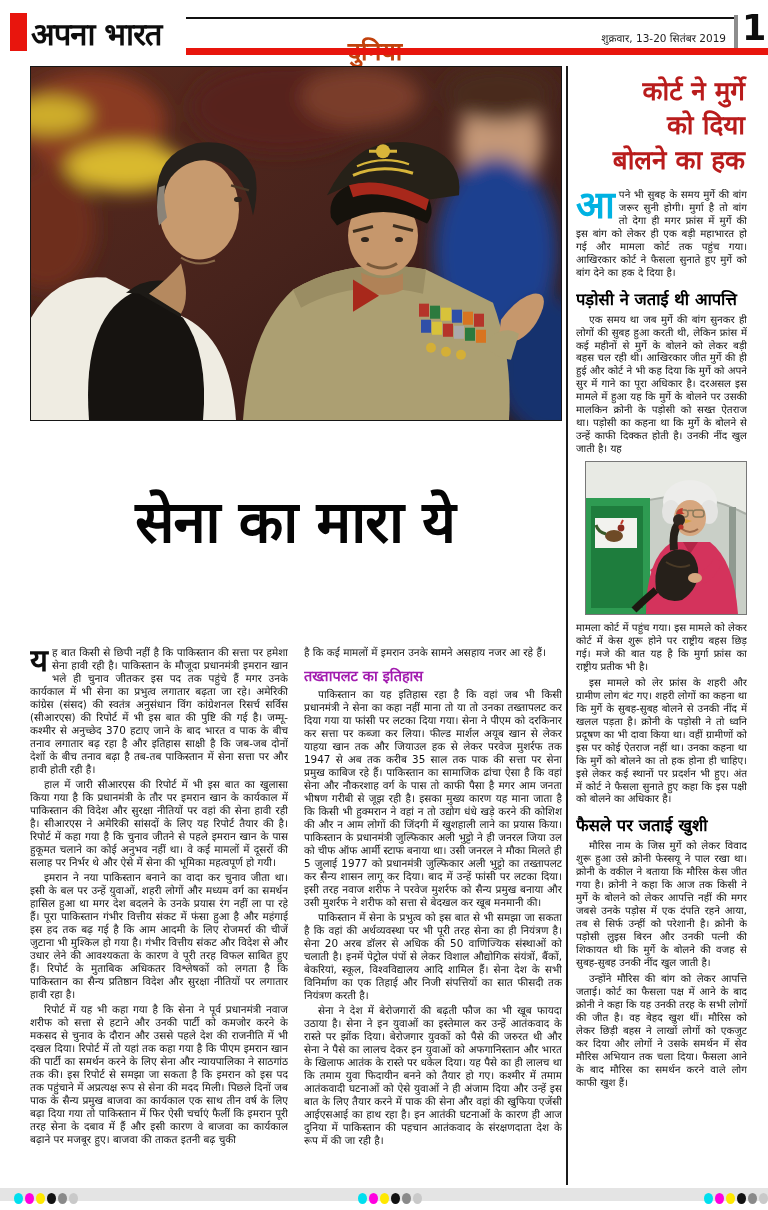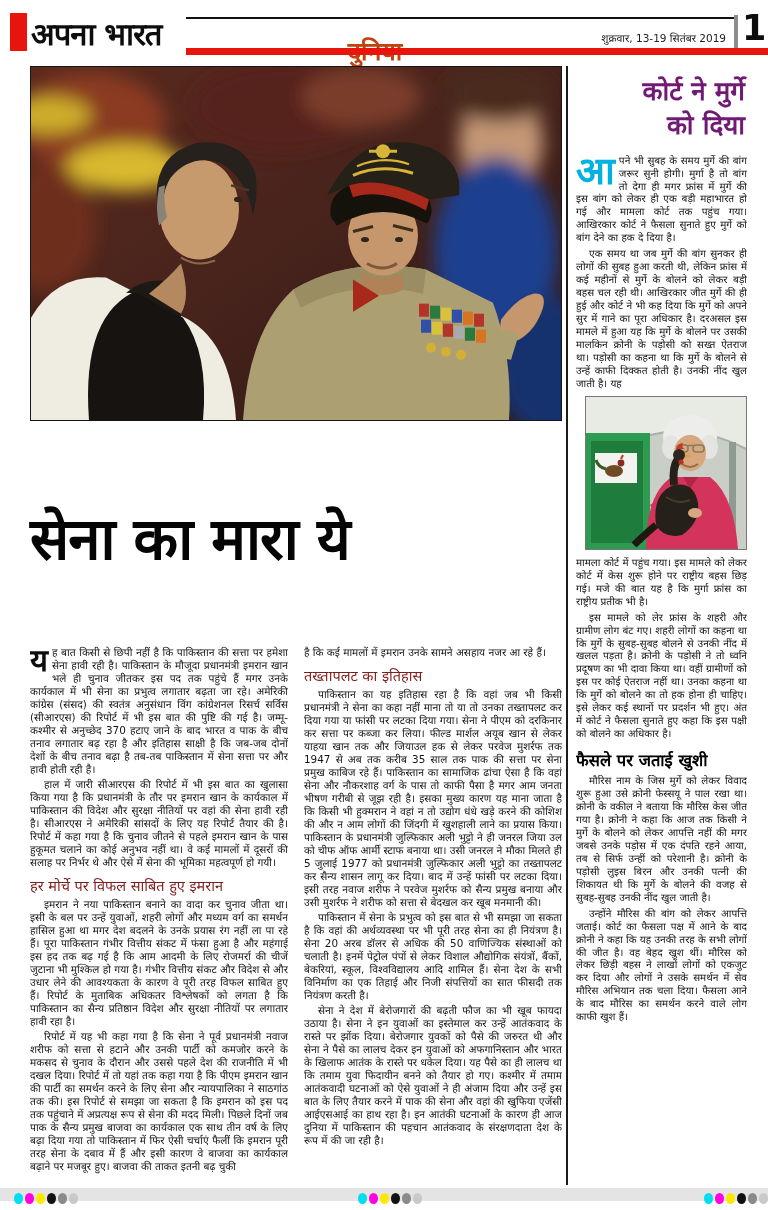--- a/index.html
+++ b/index.html
@@ -10,34 +10,34 @@
   .logo-text{position:absolute;left:31px;top:12px;font-size:31px;font-weight:800;letter-spacing:-1px;color:#0d0d0d;white-space:nowrap;}
   .topline{position:absolute;left:186px;top:17px;width:549px;height:2px;background:#111;}
   .section-name{position:absolute;left:295px;top:33px;width:160px;text-align:center;font-size:25px;font-weight:800;color:#c2410c;}
   .mast-date{position:absolute;right:42px;top:31px;font-size:10.5px;color:#222;white-space:nowrap;}
   .page-sep{position:absolute;left:734px;top:15px;width:4px;height:35px;background:#8d8d8d;}
   .page-num{position:absolute;left:742px;top:8px;font-size:35px;font-weight:700;color:#0d0d0d;}
   .redline{position:absolute;left:186px;top:48px;width:582px;height:7px;background:#e8150d;}
   
   .main-photo{position:absolute;left:30px;top:66px;width:530px;height:353px;margin:0;border:1px solid #161616;overflow:hidden;}
   .main-photo svg{display:block;width:100%;height:100%;}
-  .main-headline{position:absolute;left:30px;top:429px;width:530px;height:220px;margin:0;
-                 display:flex;flex-direction:column;justify-content:center;text-align:left;
+  .main-headline{position:absolute;left:30px;top:412px;width:530px;height:220px;margin:0;
+                 display:flex;flex-direction:column;justify-content:center;text-align:center;
                  font-size:58px;font-weight:800;line-height:1.5;letter-spacing:-1px;color:#050505;}
   .main-cols{position:absolute;left:30px;top:646px;width:532px;height:540px;display:flex;gap:16px;overflow:hidden;}
   .main-cols .col{flex:1;overflow:hidden;}
   .main-cols p{font-size:10.4px;line-height:1.25;text-align:justify;margin:0 0 2px 0;color:#141414;}
   .main-cols p.ind{text-indent:14px;}
-  .main-cols h3{font-size:14.5px;font-weight:400;margin:6px 0 3px 0;color:#7f1d1d;}
+  .main-cols h3{font-size:14.5px;font-weight:700;margin:6px 0 3px 0;color:#a21caf;}
   .dropcap-main{float:left;font-size:31px;line-height:26px;font-weight:800;padding:1px 4px 0 0;color:#0d0d0d;}
   
   .v-divider{position:absolute;left:566px;top:66px;width:2px;height:1119px;background:#1c1c1c;}
   
   .side-article{position:absolute;left:576px;top:74px;width:171px;height:1112px;overflow:hidden;}
-  .side-headline{font-size:26px;line-height:1.32;font-weight:800;text-align:right;margin:0 2px 12px 0;color:#701a75;}
+  .side-headline{font-size:26px;line-height:1.32;font-weight:800;text-align:right;margin:0 2px 12px 0;color:#b91c1c;}
   .side-article p{font-size:10.2px;line-height:1.27;text-align:justify;margin:0 0 3px 0;color:#141414;}
   .side-article p.ind{text-indent:13px;}
   .side-article h3{font-size:16.5px;font-weight:800;margin:7px 0 4px 0;color:#000;}
   .dropcap-side{float:left;font-size:38px;line-height:31px;font-weight:800;padding:1px 4px 0 0;color:#00b2e2;}
   .side-photo{width:160px;height:152px;margin:5px 0 7px 9px;border:1px solid #777;overflow:hidden;}
   .side-photo svg{display:block;width:100%;height:100%;}
   
   .print-bar{position:absolute;left:0;top:1188px;width:768px;height:13px;background:#e4e4e4;}
   .dot-group{position:absolute;top:1px;height:11px;white-space:nowrap;}
   .dot-group.g1{left:14px;} .dot-group.g2{left:358px;} .dot-group.g3{left:704px;}
@@ -46,21 +46,21 @@
 </head>
 <body>
 
 <div class="page">
 
   <header>
     <div class="logo-red"></div>
     <div class="logo-text">अपना भारत</div>
     <div class="topline"></div>
     <div class="section-name">दुनिया</div>
-    <div class="mast-date">शुक्रवार, 13-19 सितंबर 2019</div>
+    <div class="mast-date">शुक्रवार, 13-20 सितंबर 2019</div>
     <div class="page-sep"></div>
     <div class="page-num">12</div>
     <div class="redline"></div>
   </header>
 
   <figure class="main-photo">
     <svg viewBox="0 0 530 352" preserveAspectRatio="none">
       <defs>
         <filter id="b1" x="-40%" y="-40%" width="180%" height="180%">
             <feGaussianBlur stdDeviation="9"></feGaussianBlur>
@@ -142,41 +142,42 @@
   </figure>
 
   <h1 class="main-headline">
     <span>सेना का मारा ये</span>
   </h1>
 
   <div class="main-cols">
     <div class="col">
       <p><span class="dropcap-main">य</span><span>ह बात किसी से छिपी नहीं है कि पाकिस्तान की सत्ता पर हमेशा सेना हावी रही है। पाकिस्तान के मौजूदा प्रधानमंत्री इमरान खान भले ही चुनाव जीतकर इस पद तक पहुंचे हैं मगर उनके कार्यकाल में भी सेना का प्रभुत्व लगातार बढ़ता जा रहे। अमेरिकी कांग्रेस (संसद) की स्वतंत्र अनुसंधान विंग कांग्रेशनल रिसर्च सर्विस (सीआरएस) की रिपोर्ट में भी इस बात की पुष्टि की गई है। जम्मू-कश्मीर से अनुच्छेद 370 हटाए जाने के बाद भारत व पाक के बीच तनाव लगातार बढ़ रहा है और इतिहास साक्षी है कि जब-जब दोनों देशों के बीच तनाव बढ़ा है तब-तब पाकिस्तान में सेना सत्ता पर और हावी होती रही है।</span></p>
       <p class="ind">हाल में जारी सीआरएस की रिपोर्ट में भी इस बात का खुलासा किया गया है कि प्रधानमंत्री के तौर पर इमरान खान के कार्यकाल में पाकिस्तान की विदेश और सुरक्षा नीतियों पर वहां की सेना हावी रही है। सीआरएस ने अमेरिकी सांसदों के लिए यह रिपोर्ट तैयार की है। रिपोर्ट में कहा गया है कि चुनाव जीतने से पहले इमरान खान के पास हुकूमत चलाने का कोई अनुभव नहीं था। वे कई मामलों में दूसरों की सलाह पर निर्भर थे और ऐसे में सेना की भूमिका महत्वपूर्ण हो गयी।</p>
-      <h3>हर मोर्चे पर विफल साबित हुए इमरान</h3>
       <p class="ind">इमरान ने नया पाकिस्तान बनाने का वादा कर चुनाव जीता था। इसी के बल पर उन्हें युवाओं, शहरी लोगों और मध्यम वर्ग का समर्थन हासिल हुआ था मगर देश बदलने के उनके प्रयास रंग नहीं ला पा रहे हैं। पूरा पाकिस्तान गंभीर वित्तीय संकट में फंसा हुआ है और महंगाई इस हद तक बढ़ गई है कि आम आदमी के लिए रोजमर्रा की चीजें जुटाना भी मुश्किल हो गया है। गंभीर वित्तीय संकट और विदेश से और उधार लेने की आवश्यकता के कारण वे पूरी तरह विफल साबित हुए हैं। रिपोर्ट के मुताबिक अधिकतर विश्लेषकों को लगता है कि पाकिस्तान का सैन्य प्रतिष्ठान विदेश और सुरक्षा नीतियों पर लगातार हावी रहा है।</p>
       <p class="ind">रिपोर्ट में यह भी कहा गया है कि सेना ने पूर्व प्रधानमंत्री नवाज शरीफ को सत्ता से हटाने और उनकी पार्टी को कमजोर करने के मकसद से चुनाव के दौरान और उससे पहले देश की राजनीति में भी दखल दिया। रिपोर्ट में तो यहां तक कहा गया है कि पीएम इमरान खान की पार्टी का समर्थन करने के लिए सेना और न्यायपालिका ने साठगांठ तक की। इस रिपोर्ट से समझा जा सकता है कि इमरान को इस पद तक पहुंचाने में अप्रत्यक्ष रूप से सेना की मदद मिली। पिछले दिनों जब पाक के सैन्य प्रमुख बाजवा का कार्यकाल एक साथ तीन वर्ष के लिए बढ़ा दिया गया तो पाकिस्तान में फिर ऐसी चर्चाएं फैलीं कि इमरान पूरी तरह सेना के दबाव में हैं और इसी कारण वे बाजवा का कार्यकाल बढ़ाने पर मजबूर हुए। बाजवा की ताकत इतनी बढ़ चुकी</p>
     </div>
     <div class="col">
       <p>है कि कई मामलों में इमरान उनके सामने असहाय नजर आ रहे हैं।</p>
       <h3>तख्तापलट का इतिहास</h3>
       <p class="ind">पाकिस्तान का यह इतिहास रहा है कि वहां जब भी किसी प्रधानमंत्री ने सेना का कहा नहीं माना तो या तो उनका तख्तापलट कर दिया गया या फांसी पर लटका दिया गया। सेना ने पीएम को दरकिनार कर सत्ता पर कब्जा कर लिया। फील्ड मार्शल अयूब खान से लेकर याहया खान तक और जियाउल हक से लेकर परवेज मुशर्रफ तक 1947 से अब तक करीब 35 साल तक पाक की सत्ता पर सेना प्रमुख काबिज रहे हैं। पाकिस्तान का सामाजिक ढांचा ऐसा है कि वहां सेना और नौकरशाह वर्ग के पास तो काफी पैसा है मगर आम जनता भीषण गरीबी से जूझ रही है। इसका मुख्य कारण यह माना जाता है कि किसी भी हुक्मरान ने वहां न तो उद्योग धंधे खड़े करने की कोशिश की और न आम लोगों की जिंदगी में खुशहाली लाने का प्रयास किया। पाकिस्तान के प्रधानमंत्री जुल्फिकार अली भुट्टो ने ही जनरल जिया उल को चीफ ऑफ आर्मी स्टाफ बनाया था। उसी जनरल ने मौका मिलते ही 5 जुलाई 1977 को प्रधानमंत्री जुल्फिकार अली भुट्टो का तख्तापलट कर सैन्य शासन लागू कर दिया। बाद में उन्हें फांसी पर लटका दिया। इसी तरह नवाज शरीफ ने परवेज मुशर्रफ को सैन्य प्रमुख बनाया और उसी मुशर्रफ ने शरीफ को सत्ता से बेदखल कर खूब मनमानी की।</p>
       <p class="ind">पाकिस्तान में सेना के प्रभुत्व को इस बात से भी समझा जा सकता है कि वहां की अर्थव्यवस्था पर भी पूरी तरह सेना का ही नियंत्रण है। सेना 20 अरब डॉलर से अधिक की 50 वाणिज्यिक संस्थाओं को चलाती है। इनमें पेट्रोल पंपों से लेकर विशाल औद्योगिक संयंत्रों, बैंकों, बेकरियां, स्कूल, विश्वविद्यालय आदि शामिल हैं। सेना देश के सभी विनिर्माण का एक तिहाई और निजी संपत्तियों का सात फीसदी तक नियंत्रण करती है।</p>
       <p class="ind">सेना ने देश में बेरोजगारों की बढ़ती फौज का भी खूब फायदा उठाया है। सेना ने इन युवाओं का इस्तेमाल कर उन्हें आतंकवाद के रास्ते पर झोंक दिया। बेरोजगार युवकों को पैसे की जरुरत थी और सेना ने पैसे का लालच देकर इन युवाओं को अफगानिस्तान और भारत के खिलाफ आतंक के रास्ते पर धकेल दिया। यह पैसे का ही लालच था कि तमाम युवा फिदायीन बनने को तैयार हो गए। कश्मीर में तमाम आतंकवादी घटनाओं को ऐसे युवाओं ने ही अंजाम दिया और उन्हें इस बात के लिए तैयार करने में पाक की सेना और वहां की खुफिया एजेंसी आईएसआई का हाथ रहा है। इन आतंकी घटनाओं के कारण ही आज दुनिया में पाकिस्तान की पहचान आतंकवाद के संरक्षणदाता देश के रूप में की जा रही है।</p>
     </div>
   </div>
 
   <div class="v-divider"></div>
 
   <aside class="side-article">
     <h2 class="side-headline">
       <span>कोर्ट ने मुर्गे</span><br>
       <span>को दिया</span><br>
+      <span>बोलने का हक</span>
     </h2>
     <p><span class="dropcap-side">आ</span><span>पने भी सुबह के समय मुर्गे की बांग जरूर सुनी होगी। मुर्गा है तो बांग तो देगा ही मगर फ्रांस में मुर्गे की इस बांग को लेकर ही एक बड़ी महाभारत हो गई और मामला कोर्ट तक पहुंच गया। आखिरकार कोर्ट ने फैसला सुनाते हुए मुर्गे को बांग देने का हक दे दिया है।</span></p>
+    <h3>पड़ोसी ने जताई थी आपत्ति</h3>
     <p class="ind">एक समय था जब मुर्गे की बांग सुनकर ही लोगों की सुबह हुआ करती थी, लेकिन फ्रांस में कई महीनों से मुर्गे के बोलने को लेकर बड़ी बहस चल रही थी। आखिरकार जीत मुर्गे की ही हुई और कोर्ट ने भी कह दिया कि मुर्गे को अपने सुर में गाने का पूरा अधिकार है। दरअसल इस मामले में हुआ यह कि मुर्गे के बोलने पर उसकी मालकिन क्रोनी के पड़ोसी को सख्त ऐतराज था। पड़ोसी का कहना था कि मुर्गे के बोलने से उन्हें काफी दिक्कत होती है। उनकी नींद खुल जाती है। यह</p>
 
     <figure class="side-photo">
       <svg viewBox="0 0 160 152" preserveAspectRatio="none">
         <rect width="160" height="152" fill="#c9cfc7"></rect>
         <path d="M0,0 H160 V52 Q95,18 30,50 L0,42 Z" fill="#e8eae4"></path>
         <path d="M30,50 Q95,18 160,52" stroke="#aab0a8" stroke-width="2" fill="none"></path>
         <rect x="143" y="45" width="7" height="107" fill="#8f9a90"></rect>
         <rect x="0" y="36" width="64" height="116" fill="#2e9b52"></rect>
         <rect x="5" y="44" width="52" height="102" fill="#1e7d3d"></rect>

